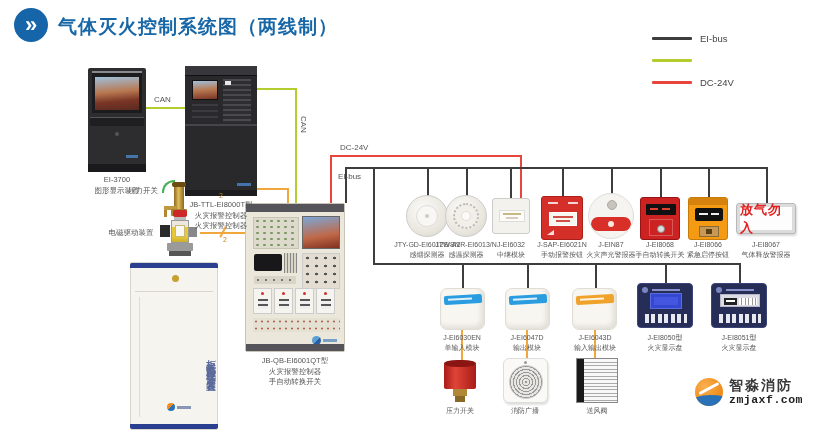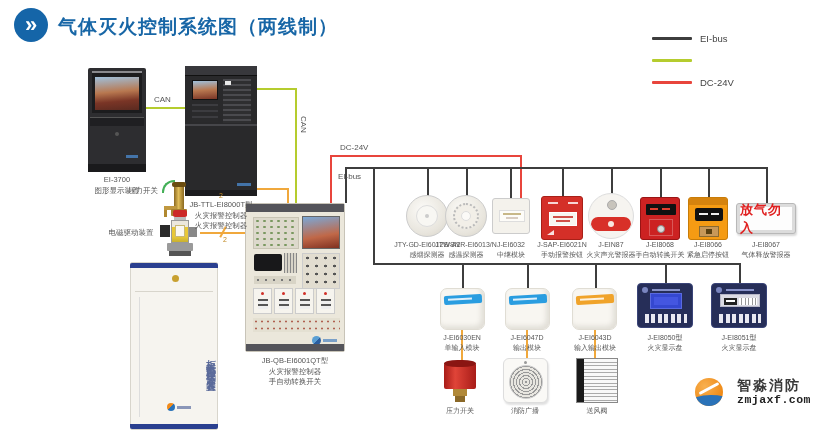--- a/index.html
+++ b/index.html
@@ -176,21 +176,21 @@
   .spk{left:503px;top:358px;width:45px;height:45px;background:#faf9f6;border:1px solid #ddd;border-radius:6px;
     box-shadow:1px 2px 2px rgba(0,0,0,.12);}
   .spk-gr{position:absolute;left:5px;top:6px;width:34px;height:34px;border-radius:50%;
     background:repeating-radial-gradient(circle,#999 0 1px,#e8e6e0 1px 3px);border:1px solid #ccc;}
   .spk-dot{position:absolute;left:20px;top:2px;width:3px;height:3px;border-radius:50%;background:#999;}
   .vent{left:576px;top:358px;width:42px;height:45px;border:1px solid #888;background:#ddd;}
   .vent-dk{position:absolute;left:0;top:0;width:7px;height:100%;background:#1a1a1a;}
   .vent-lv{position:absolute;left:7px;top:0;right:0;bottom:0;
     background:repeating-linear-gradient(180deg,#f8f8f8 0 2.5px,#aaa 2.5px 3.5px);}
   
-  .logo{position:absolute;left:695px;top:378px;display:flex;align-items:flex-end;gap:14px;z-index:3;}
+  .logo{position:absolute;left:695px;top:378px;display:flex;align-items:flex-end;gap:6px;z-index:3;}
   .logo-icon{width:28px;height:28px;border-radius:50%;position:relative;overflow:hidden;
     background:radial-gradient(circle at 35% 30%,#f8b050,#ef8a16 70%);}
   .logo-icon:before{content:"";position:absolute;left:-4px;bottom:-2px;width:40px;height:13px;background:#2a72b8;border-radius:50% 50% 0 0;}
   .logo-icon:after{content:"";position:absolute;left:3px;top:9px;width:22px;height:3px;background:#fff;transform:rotate(-28deg);border-radius:2px;}
   .logo-name{font-size:14px;font-weight:bold;color:#3a3a3a;letter-spacing:2px;line-height:1.1;}
   .logo-site{font-size:11.5px;font-weight:bold;color:#222;letter-spacing:.5px;font-family:"Liberation Mono","DejaVu Sans Mono",monospace;}
 </style>
 </head>
 <body>
 

